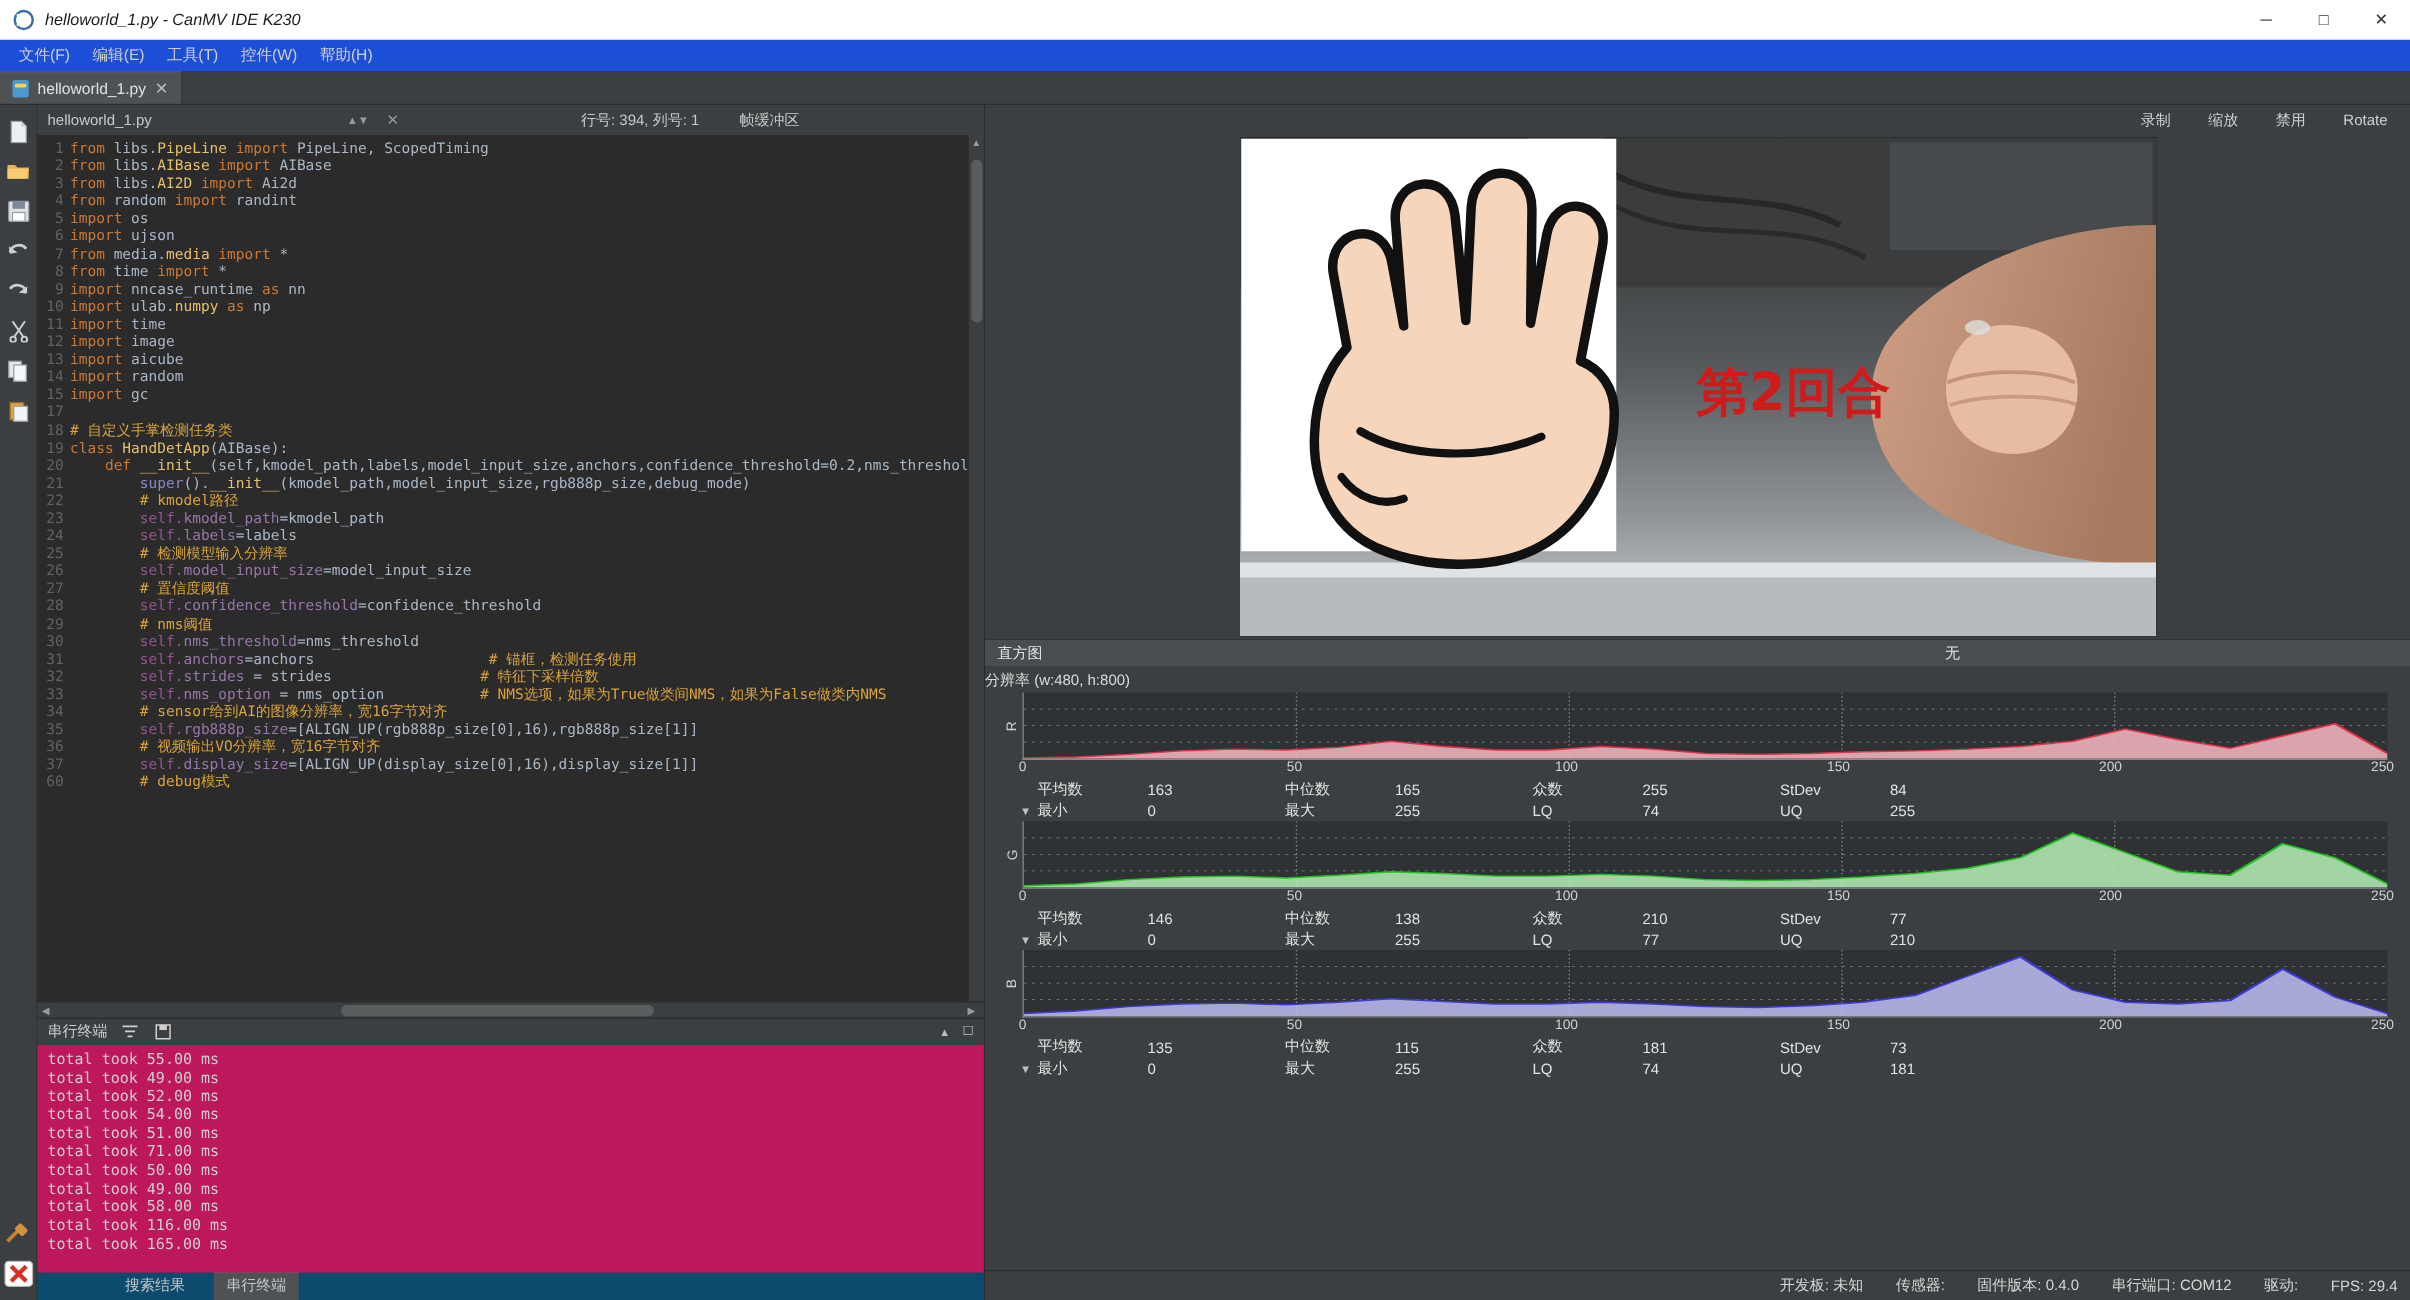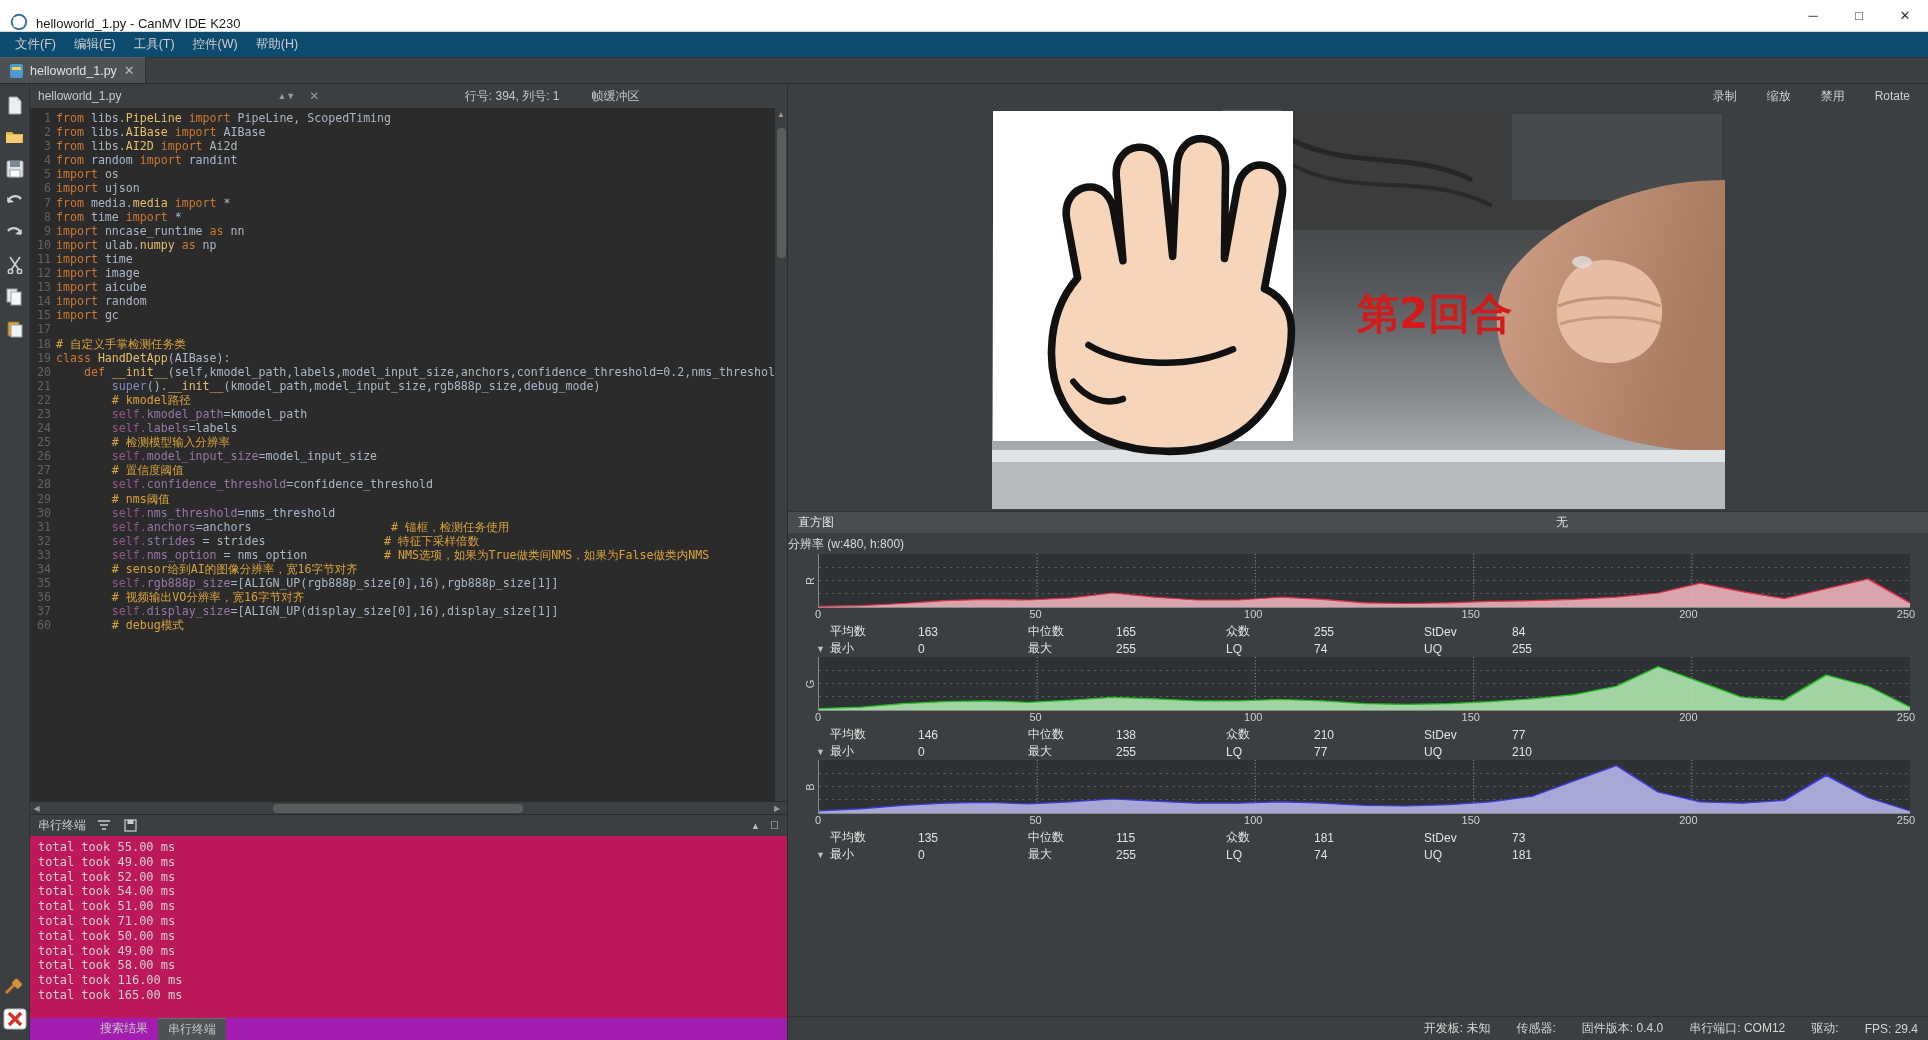--- a/index.html
+++ b/index.html
@@ -5,30 +5,30 @@
   * { box-sizing: border-box; margin:0; padding:0; }
   html,body { width:1928px; height:1040px; overflow:hidden; }
   body {
     font-family: "Liberation Sans", "DejaVu Sans", sans-serif;
     background:#2b2b2b; color:#d7d7d7; font-size:13px;
     -webkit-font-smoothing:antialiased;
   }
   .app { width:1928px; height:1040px; display:flex; flex-direction:column; background:#3c3f41; }
 
   
-  .titlebar { height:32px; background:#ffffff; display:flex; align-items:flex-end;
-              border-bottom:1px solid #d8d8d8; flex:0 0 32px; }
+  .titlebar { height:32px; background:#ffffff; display:flex; align-items:center;
+              border-bottom:1px solid #d8d8d8; flex:0 0 32px;font-style:italic; }
   .titlebar .app-icon { width:18px; height:18px; margin:0 8px 0 10px; flex:0 0 18px; }
   .titlebar .title { font-size:13px; color:#1b1b1b; flex:1; }
   .winbtns { display:flex; height:32px; }
   .winbtn { width:46px; height:32px; display:flex; align-items:center; justify-content:center;
             color:#333; font-size:13px; }
 
   
-  .menubar { height:26px; background:#0c4a6e; display:flex; align-items:center; padding-left:6px;
+  .menubar { height:26px; background:#1d4ed8; display:flex; align-items:center; padding-left:6px;
              flex:0 0 26px; border-bottom:1px solid #323232; }
   .menuitem { padding:3px 9px; font-size:12.5px; color:#cfcfcf; }
 
   
   .tabstrip { height:26px; background:#3c3f41; display:flex; align-items:flex-end; flex:0 0 26px;
               border-bottom:1px solid #2b2b2b; }
   .ftab { height:26px; display:flex; align-items:center; gap:7px; padding:0 10px;
           background:#4e5254; border-top:1px solid #5a5e60; border-right:1px solid #2f2f2f;
           font-size:12.5px; color:#e0e0e0; }
   .ftab .pyicon { width:13px; height:14px; background:#4e9ad0; border-radius:2px; position:relative;}
@@ -80,21 +80,21 @@
   
   .termhead { height:22px; background:#3c3f41; display:flex; align-items:center; gap:10px;
               padding:0 8px; font-size:12px; color:#ccc; flex:0 0 22px; border-top:1px solid #2b2b2b;}
   .termhead .ic { width:16px; height:16px; display:flex;align-items:center;justify-content:center;}
   .termhead .grow{flex:1;}
   .term { height:182px; background:#be185d; overflow:hidden; position:relative;
           font-family:"DejaVu Sans Mono","Liberation Mono",monospace; font-size:12px;
           line-height:14.8px; color:#cfcfcf; padding:4px 8px; flex:0 0 182px;}
   .termline { white-space:pre; }
 
-  .bottomtabs { height:22px; background:#a21caf; display:flex; align-items:center; gap:0;
+  .bottomtabs { height:22px; background:#0c4a6e; display:flex; align-items:flex-end; gap:13px;
                 flex:0 0 22px; padding-left:60px; }
   .btab { padding:2px 10px 3px 10px; font-size:12px; color:#c5c5c5; }
   .btab.active { background:#4e5254; border-top:1px solid #6a6e70; }
 
   
   .rightcol { width:1140px; flex:0 0 1140px; display:flex; flex-direction:column; background:#3c3f41; }
 
   .rbar { height:24px; display:flex; align-items:center; font-size:12px; color:#cfcfcf;
           flex:0 0 24px; padding:0 10px; }
   .rbar .grow{flex:1;}

